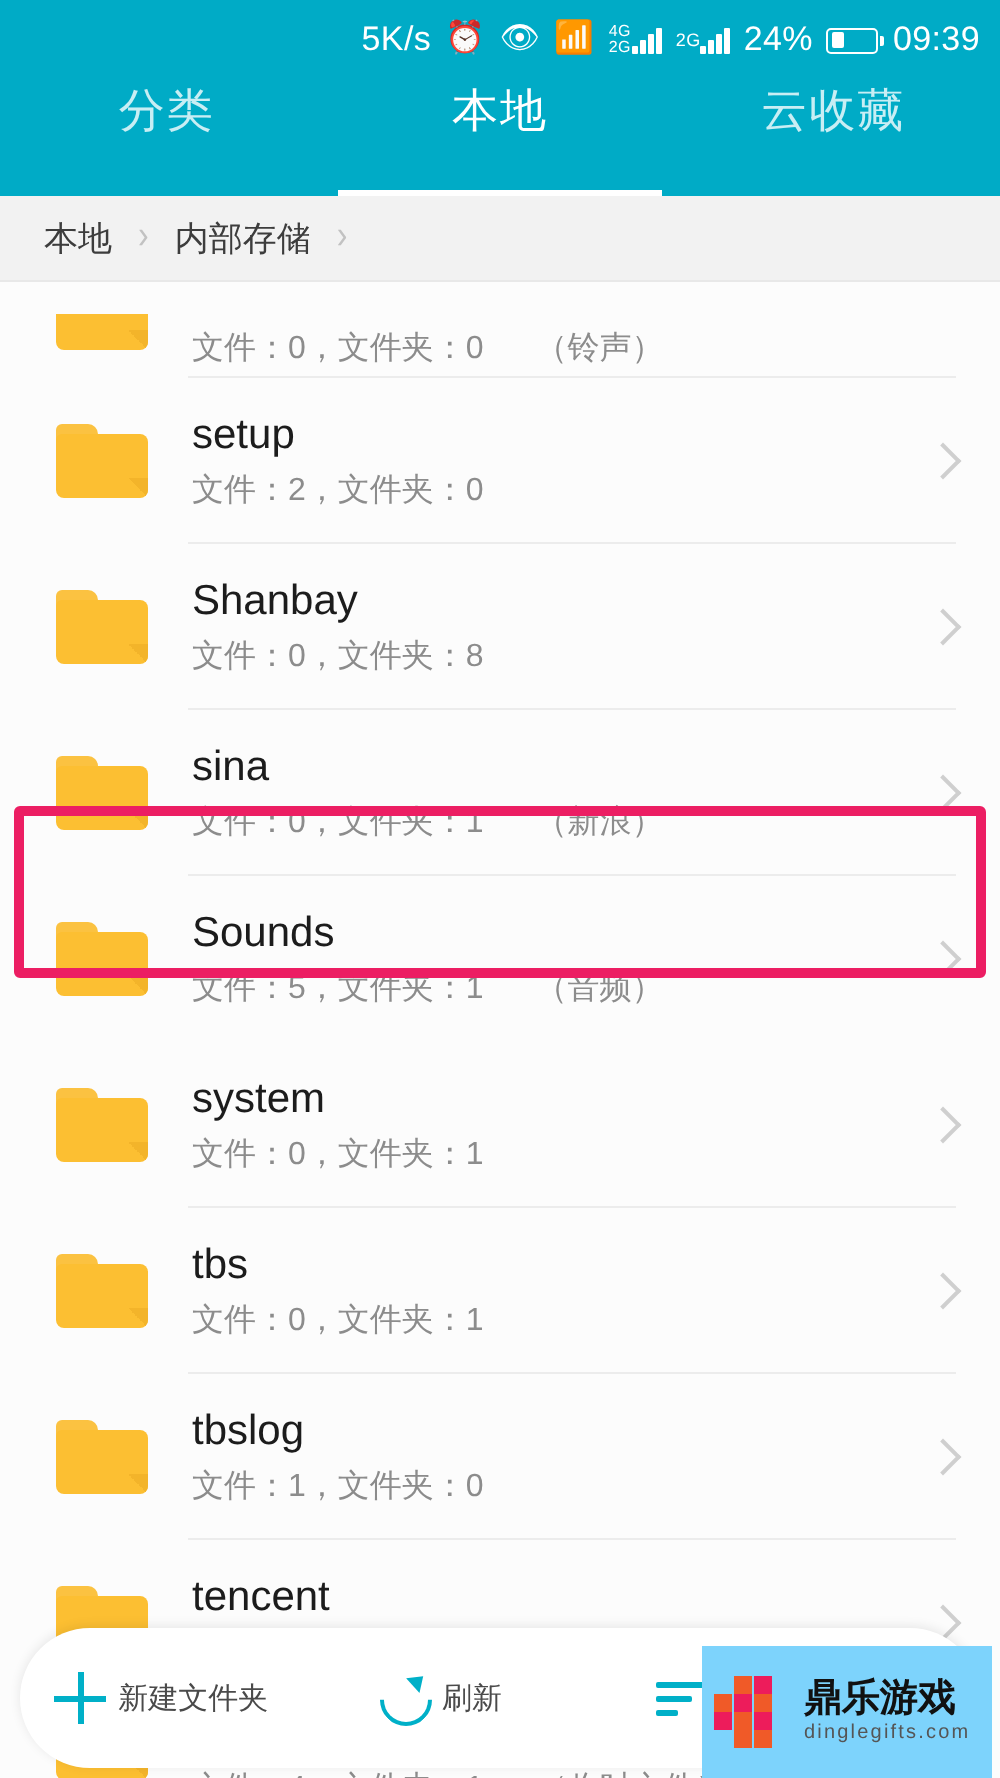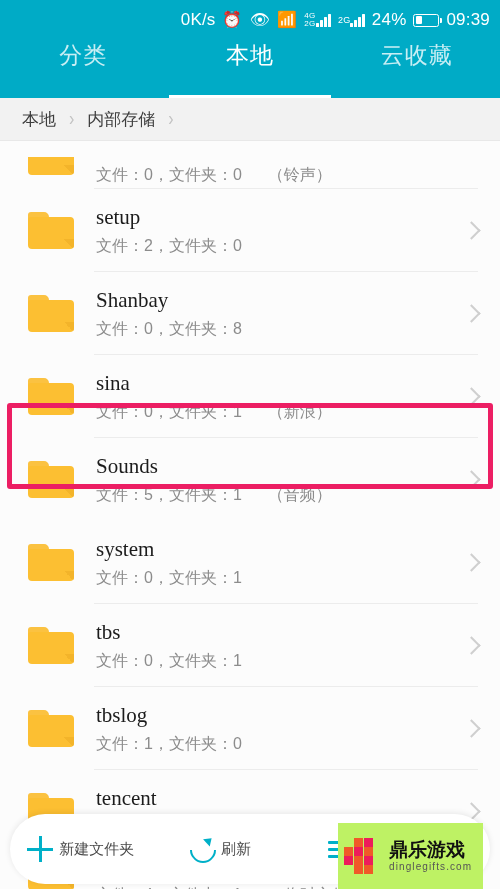--- a/index.html
+++ b/index.html
@@ -144,21 +144,20 @@
     border-radius: 0 0 4px 0;
   }
 
   .row-text { flex: 1 1 auto; min-width: 0; }
   .row-title {
     font-size: 21px;
     color: #1c1c1c;
     line-height: 27px;
     white-space: nowrap;
     overflow: hidden;
-    font-family: Liberation Serif, serif;
   }
   .row-sub {
     font-size: 16px;
     color: #8c8c8c;
     line-height: 24px;
     margin-top: 3px;
     white-space: nowrap;
     display: flex;
     align-items: flex-end;
   }
@@ -272,45 +271,45 @@
     background:#00b0c8; border-radius:50%;
   }
   .ico-more i:nth-child(1){ top:3px; }
   .ico-more i:nth-child(2){ top:12px; }
   .ico-more i:nth-child(3){ top:21px; }
   .tb-item.more { flex: 0 0 62px; }
 
   
   .watermark {
     position: absolute;
-    right: 17px;
+    right: 4px;
     bottom: 0px;
     width: 145px;
     height: 66px;
-    background: #bef264;
+    background: #7dd3fc;
     display: flex;
     align-items: center;
     padding-left: 6px;
     z-index: 30;
   }
   .wm-squares {
     width: 40px; height: 36px; position: relative; flex: 0 0 auto; margin-right: 5px;
   }
   .wm-squares span { position: absolute; width: 9px; height: 9px; }
   .wm-text { display:flex; flex-direction:column; }
   .wm-cn { font-size: 19px; font-weight: bold; color: #111; letter-spacing: 0px; line-height: 21px; }
   .wm-en { font-size: 10px; color: #555; letter-spacing: 1.1px; line-height: 13px; }
 </style>
 </head>
 <body>
 
 <div id="app">
 
   <div class="statusbar">
-    <span class="sb-item sb-net">0K/s</span>
+    <span class="sb-item sb-net">5K/s</span>
     <span class="sb-item sb-ico">⏰</span>
     <span class="sb-item sb-ico">👁</span>
     <span class="sb-item sb-ico">📶</span>
     <span class="sb-item">
       <span class="gsm">
         <span>4G</span>
         <span>2G</span>
       </span>
       <span class="sig-bars">
           <i></i>

